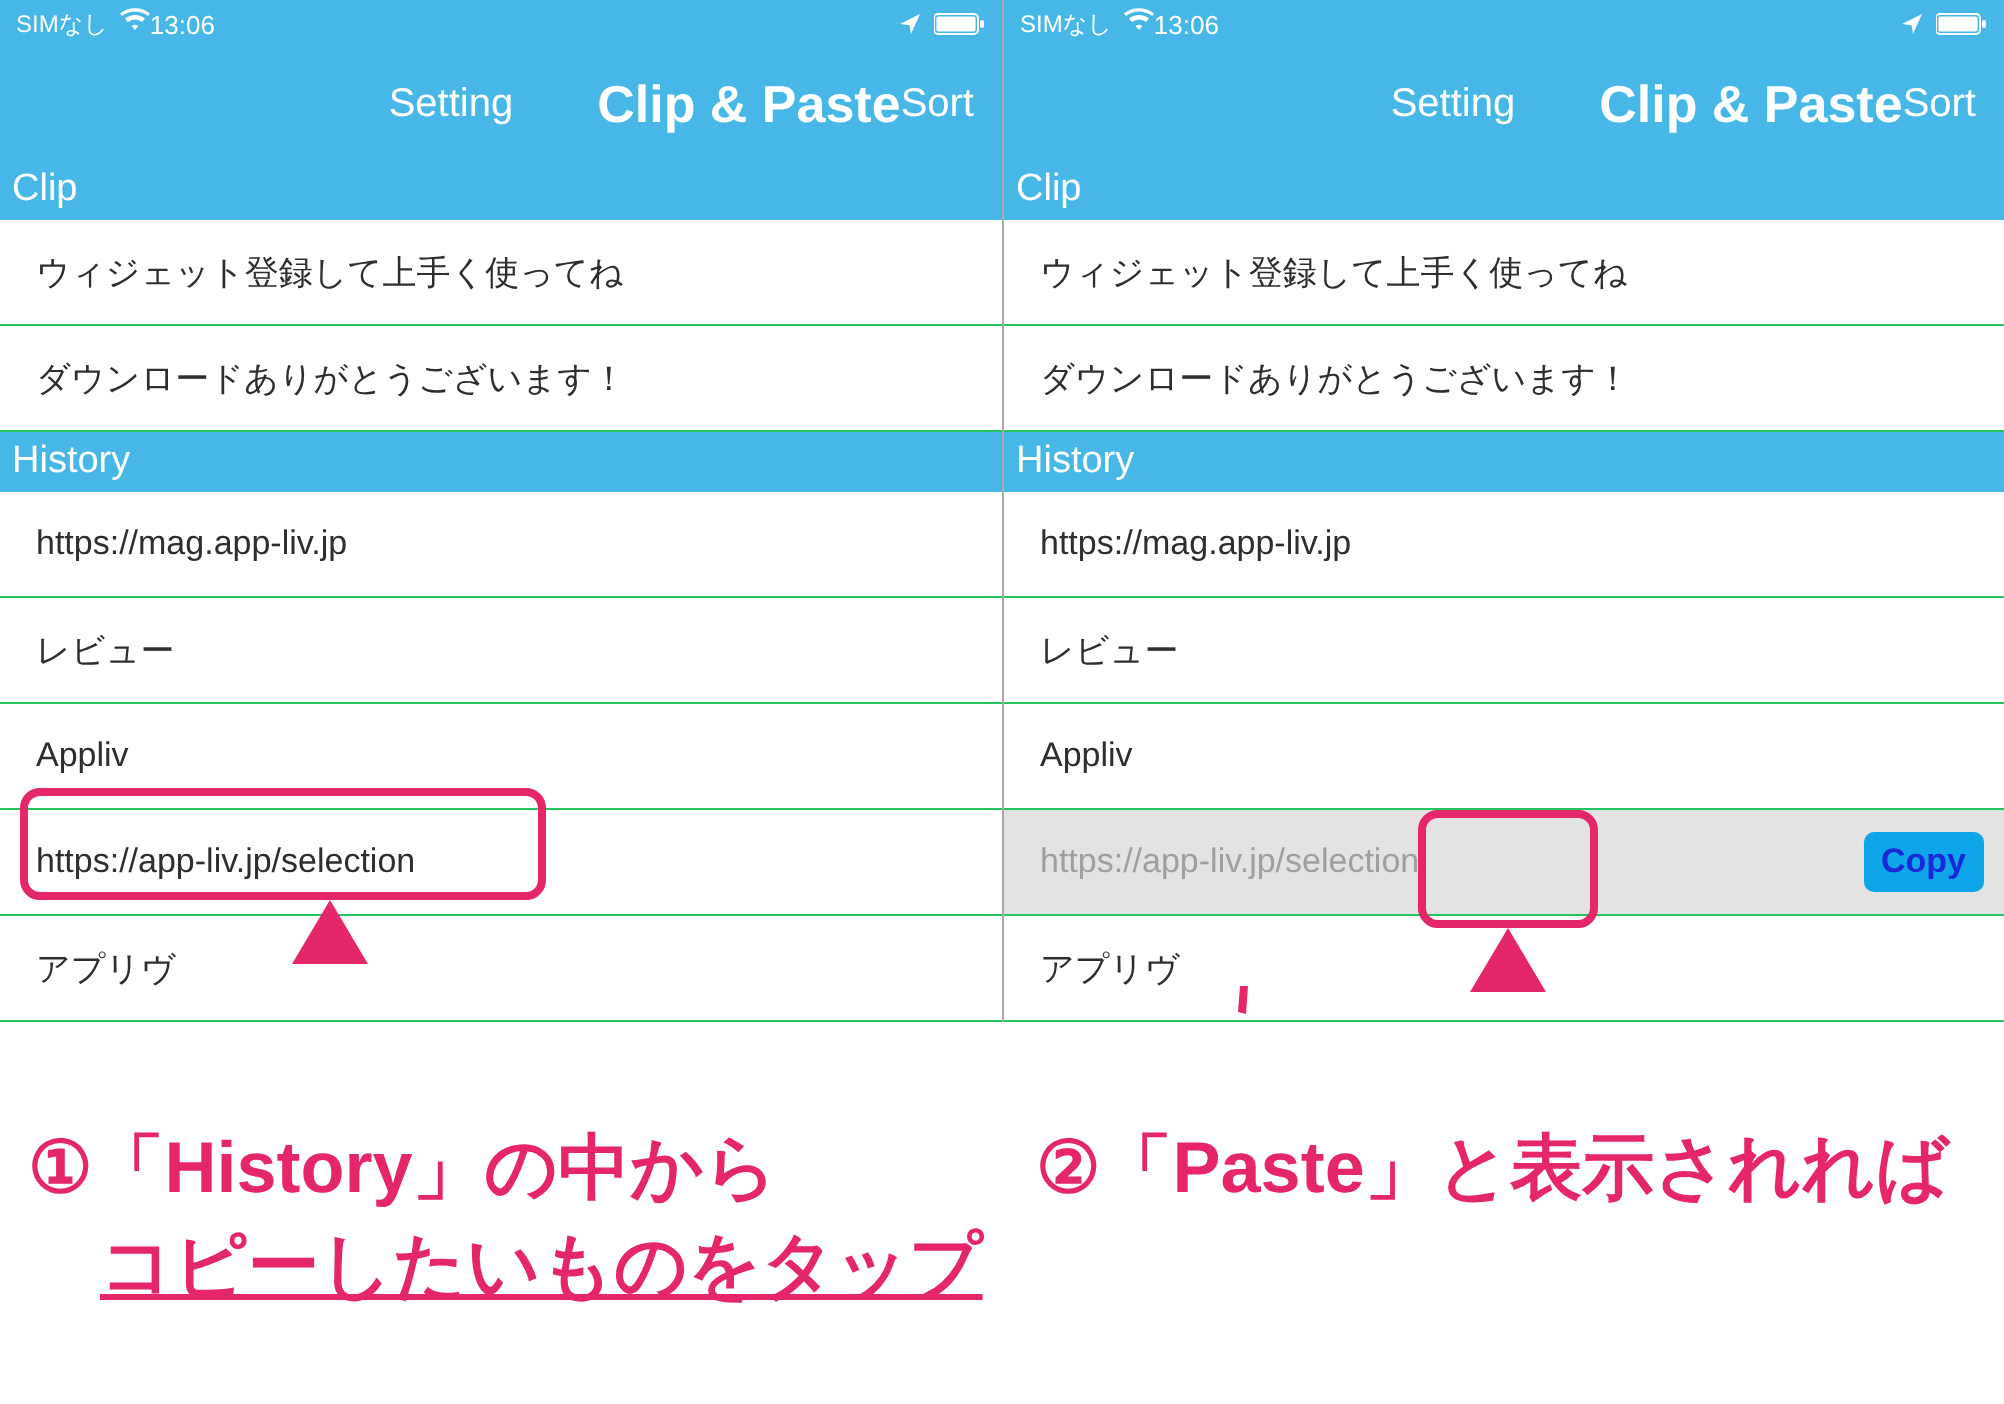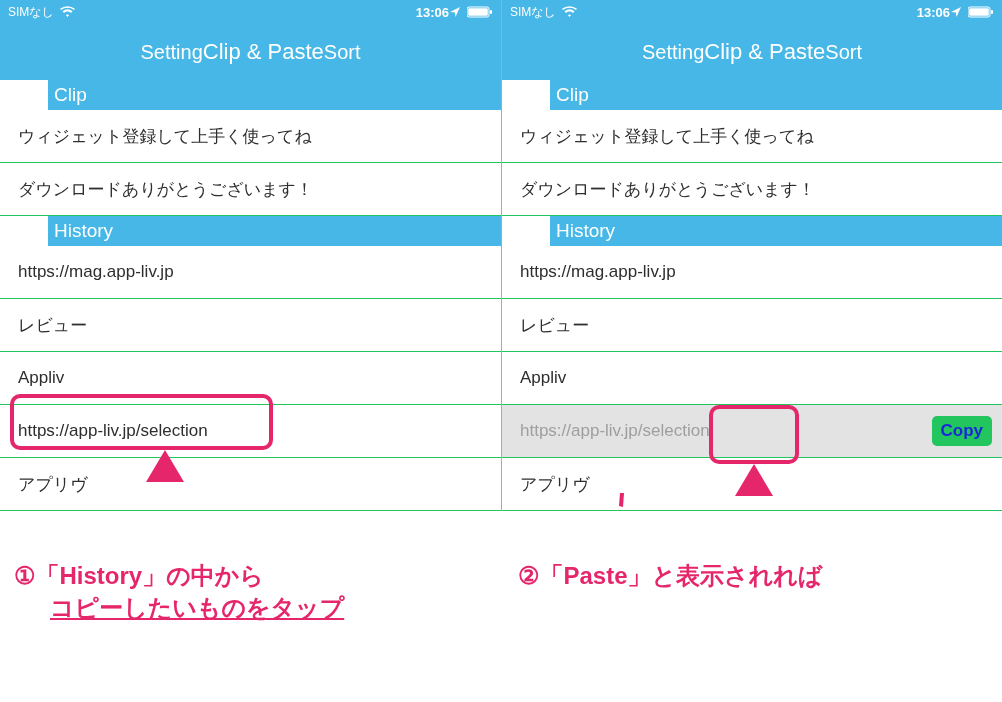--- a/index.html
+++ b/index.html
@@ -2,42 +2,42 @@
 <html><head>
   <meta charset="utf-8">
   <style>
     * { margin:0; padding:0; box-sizing:border-box; font-family:-apple-system,"Hiragino Sans","Hiragino Kaku Gothic ProN",sans-serif; }
     body { width:1002px; height:702px; background:#fff; position:relative; overflow:hidden; }
     .panels { display:flex; width:1002px; }
     .panel { width:501px; display:flex; flex-direction:column; position:relative; }
     .panel + .panel { border-left:1px solid #aaa; }
 
     .statusbar { height:24px; background:#46b7e6; color:#fff; display:flex; align-items:center; font-size:12px; padding:0 8px; }
-    .sb-left { display:flex; align-items:center; gap:6px; }
-    .sb-center { flex:1; text-align:right; font-weight:700; font-size:13px; }
+    .sb-left { display:flex; gap:6px; }
+    .sb-center { flex:1; text-align:left; font-weight:400; font-size:13px; }
     .sb-right { display:flex; align-items:center; gap:6px; }
     .wifi-icon, .loc-icon, .batt-icon { display:inline-flex; }
 
-    .navbar { height:56px; background:#46b7e6; color:#fff; display:flex; align-items:center; justify-content:center; padding:0 14px; }
+    .navbar { height:56px; background:#46b7e6; color:#fff; display:flex; align-items:center; justify-content:flex-end; padding:0 14px; }
     .nav-btn { font-size:20px; font-weight:400; }
-    .nav-title { font-size:22px; font-weight:400; }
+    .nav-title { font-size:26px; font-weight:700;margin-left:42px; }
 
-    .section-header { height:30px; background:#46b7e6; color:#fff; font-size:19px; display:flex; align-items:center; padding:0 6px;margin-left:48px; }
+    .section-header { height:30px; background:#46b7e6; color:#fff; font-size:19px; display:flex; align-items:center; padding:0 6px; }
 
     .row { height:53px; display:flex; align-items:center; padding:0 18px; color:#2e2e2e; font-size:17px; border-bottom:1px solid #22c55e; background:#fff; position:relative; }
     .row.sel { background:#e3e3e3; color:#9f9f9f; }
 
-    .copy-tag { position:absolute; right:10px; top:50%; transform:translateY(-50%); background:#22c55e; border-radius:5px; padding:5px 9px; font-size:17px; color:#1a28d6; font-weight:600; }
+    .copy-tag { position:absolute; right:10px; top:50%; transform:translateY(-50%); background:#0ea5e9; border-radius:5px; padding:5px 9px; font-size:17px; color:#1a28d6; font-weight:600; }
 
     .hl-box { position:absolute; border:4px solid #e6266a; border-radius:10px; pointer-events:none; }
     #hl1 { left:10px; top:394px; width:263px; height:56px; }
     #hl2 { left:709px; top:405px; width:90px; height:59px; }
 
     .arrow { position:absolute; pointer-events:none; }
-    .caption { position:absolute; color:#e6266a; font-weight:800; font-size:24px; line-height:1.35; text-shadow:1px 1px 0 #fff,-1px 1px 0 #fff,1px -1px 0 #fff,-1px -1px 0 #fff,2px 0 0 #fff,-2px 0 0 #fff,0 2px 0 #fff,0 -2px 0 #fff; }
+    .caption { position:absolute; color:#e6266a; font-weight:800; font-size:36px; line-height:1.35; text-shadow:1px 1px 0 #fff,-1px 1px 0 #fff,1px -1px 0 #fff,-1px -1px 0 #fff,2px 0 0 #fff,-2px 0 0 #fff,0 2px 0 #fff,0 -2px 0 #fff; }
     #cap1 { left:14px; top:560px; }
     #cap2 { left:518px; top:560px; }
     .cap-line2 { padding-left:36px;text-decoration:underline; }
 
     .mini-dash { position:absolute; left:617px; top:493px; width:10px; height:14px; }
   </style>
 </head>
 <body>
 
 <div class="panels">

